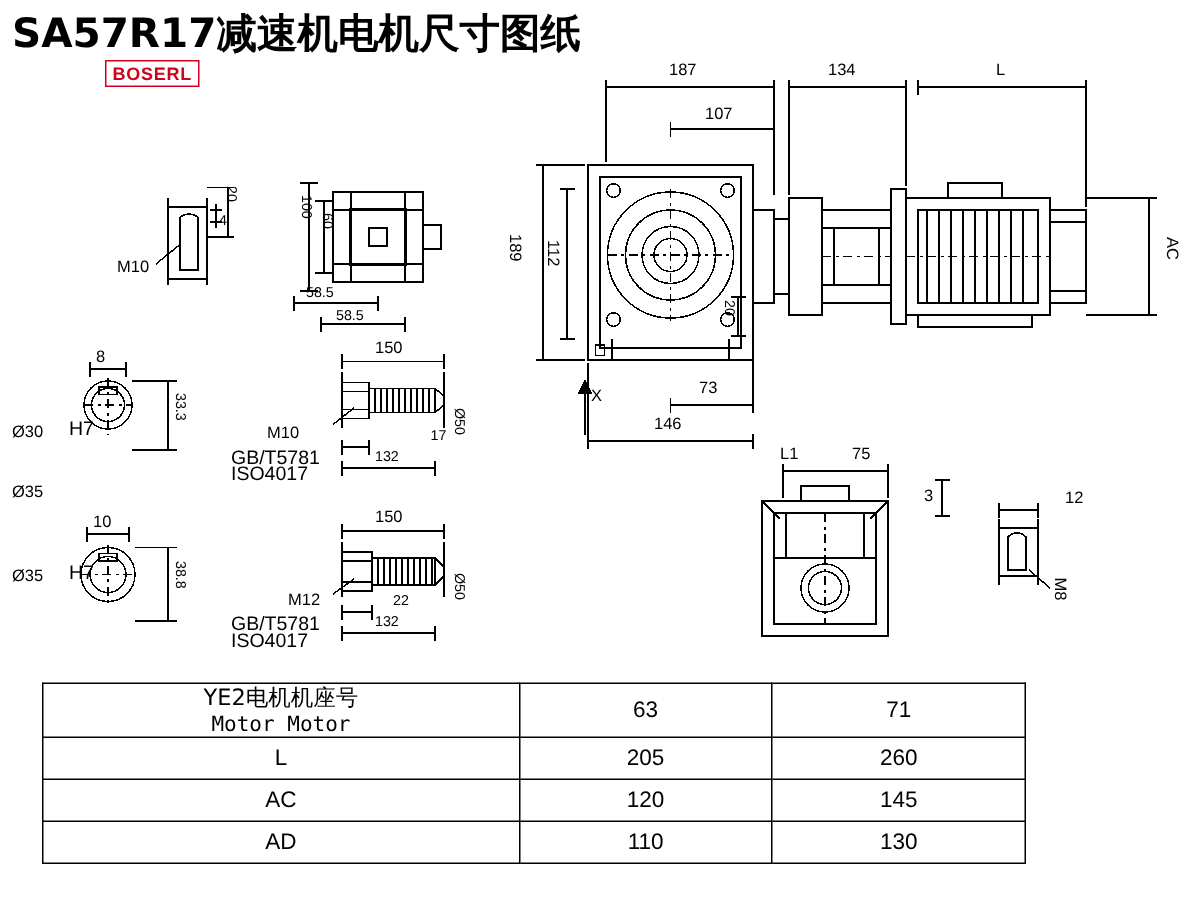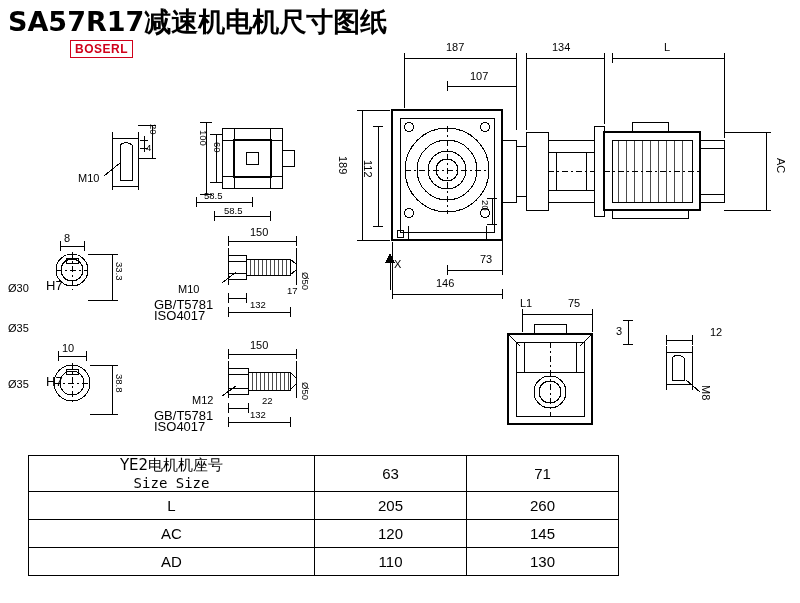--- a/index.html
+++ b/index.html
@@ -28,21 +28,21 @@
     letter-spacing:0.5px;
   }
   .lbl{font-size:11px;white-space:nowrap;}
   .lbl.small{font-size:9.5px;}
   .lbl.tiny{font-size:13px;}
   .vert{writing-mode:vertical-rl;text-orientation:mixed;}
   svg{display:block;}
   
   #spec-table{
     left:28px;top:455px;
-    width:591px;
+    width:656px;
     border-collapse:collapse;
     font-size:15px;
   }
   #spec-table td{
     border:1px solid #000;
     text-align:center;
     height:27px;
     padding:0 4px;
   }
   #spec-table td.name{width:215px;}
@@ -375,36 +375,36 @@
 <div class="abs lbl small vert" style="left:300px;top:382px;">Ø50</div>
 
 <div class="abs lbl" style="left:446px;top:41px;">187</div>
 <div class="abs lbl" style="left:470px;top:70px;">107</div>
 <div class="abs lbl" style="left:552px;top:41px;">134</div>
 <div class="abs lbl" style="left:664px;top:41px;">L</div>
 <div class="abs lbl vert" style="left:337px;top:156px;">189</div>
 <div class="abs lbl vert" style="left:362px;top:160px;">112</div>
 <div class="abs lbl small vert" style="left:480px;top:200px;">20</div>
 <div class="abs lbl vert" style="left:775px;top:158px;">AC</div>
-<div class="abs lbl" style="left:466px;top:253px;margin-left:14px;">73</div>
+<div class="abs lbl" style="left:466px;top:253px;">73</div>
 <div class="abs lbl" style="left:436px;top:277px;">146</div>
 <div class="abs lbl" style="left:394px;top:258px;">X</div>
 
 <div class="abs lbl" style="left:520px;top:297px;">L1</div>
 <div class="abs lbl" style="left:568px;top:297px;">75</div>
 <div class="abs lbl" style="left:616px;top:325px;">3</div>
 <div class="abs lbl" style="left:710px;top:326px;">12</div>
 <div class="abs lbl vert" style="left:700px;top:385px;">M8</div>
 
 <table class="abs" id="spec-table">
   <tbody>
       <tr>
     <td class="name">
       <div class="cn">YE2电机机座号</div>
-      <div class="mono">Size Size</div>
+      <div class="mono">Motor Motor</div>
     </td>
     <td class="col">63</td>
     <td class="col">71</td>
   </tr>
   <tr>
     <td class="name">L</td>
     <td class="col">205</td>
     <td class="col">260</td>
   </tr>
   <tr>

